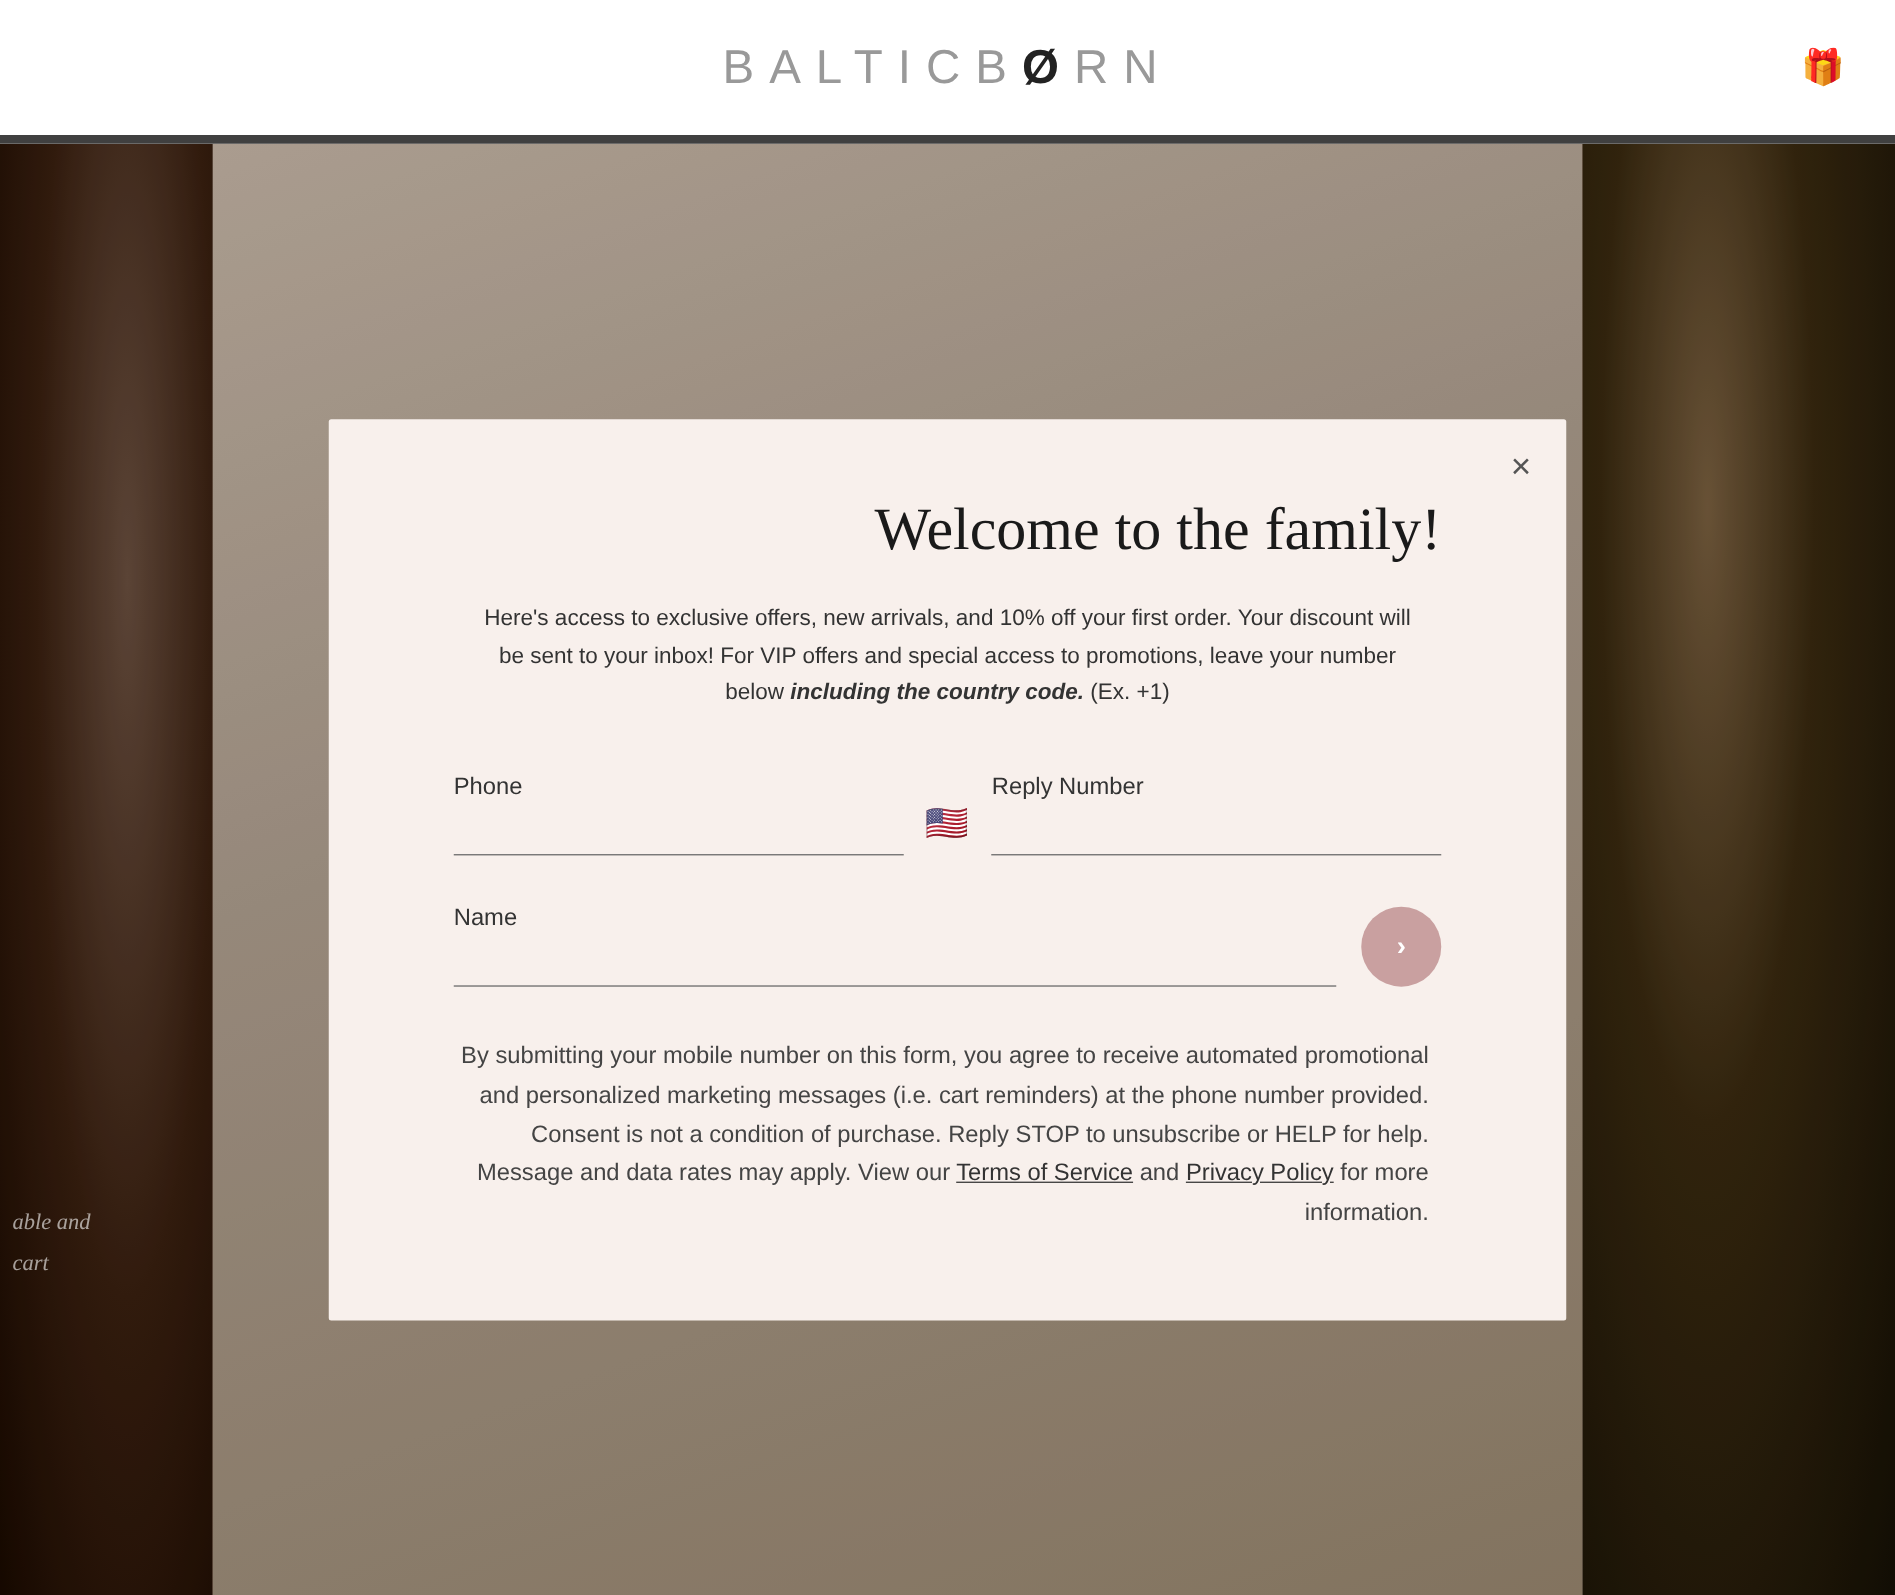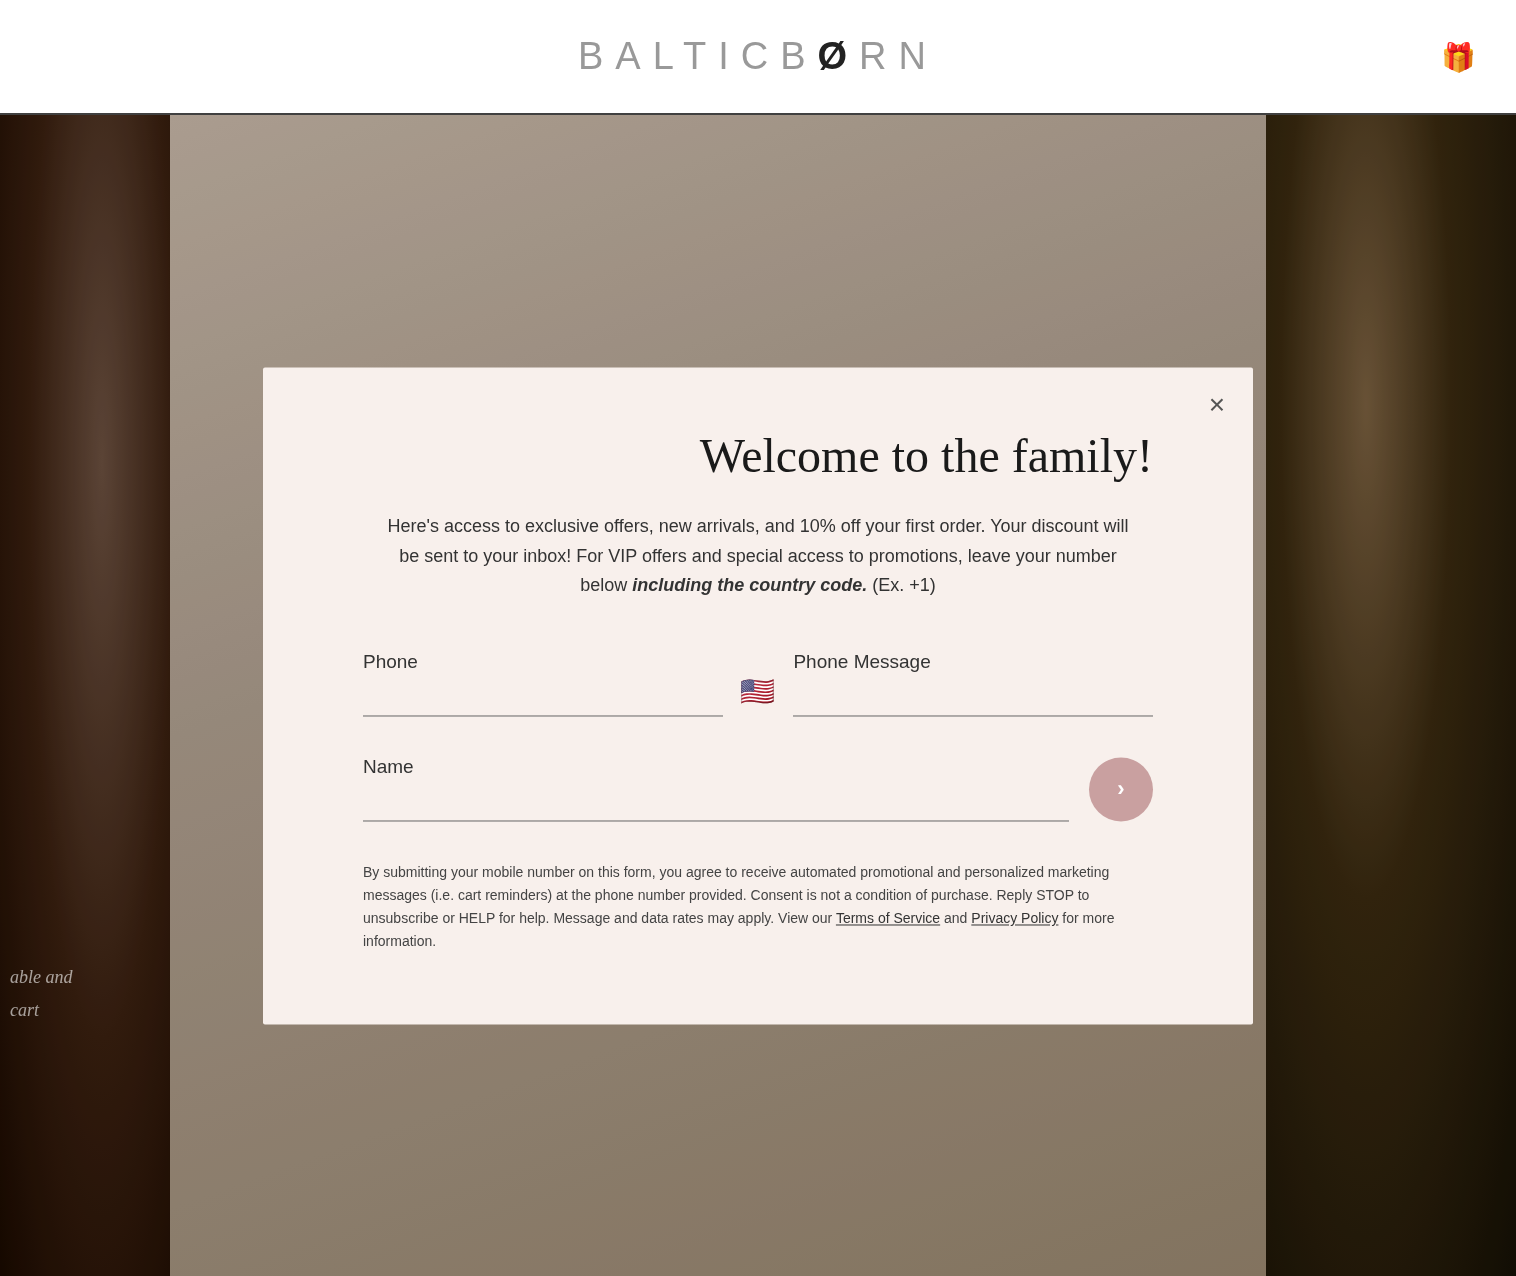--- a/index.html
+++ b/index.html
@@ -15,21 +15,21 @@
 
     
     .header {
       background: #fff;
       height: 115px;
       display: flex;
       align-items: center;
       justify-content: center;
       position: relative;
       z-index: 10;
-      border-bottom: 2px solid #404040;
+      border-bottom: 7px solid #404040;
     }
 
     .logo {
       font-family: 'Arial', sans-serif;
       font-size: 38px;
       letter-spacing: 12px;
       color: #888;
       font-weight: 300;
     }
 
@@ -200,25 +200,26 @@
       flex-shrink: 0;
     }
 
     .submit-btn-arrow {
       color: #fff;
       font-size: 22px;
       font-weight: bold;
     }
 
     .legal-text {
-      font-size: 14px;
+      font-size: 19px;
       color: #444;
       line-height: 1.65;
       font-family: Arial, sans-serif;
       max-width: 780px;
+      text-align: right;
     }
 
     .legal-link {
       color: #333;
       text-decoration: underline;
       cursor: pointer;
     }
 
     
     .person-left {
@@ -282,21 +283,21 @@
       <div class="form-field form-field-name">
         <label class="field-label">Phone</label>
         <input class="field-input" type="text" placeholder="" style="">
       </div>
 
       <div class="flag-separator">
         <span class="flag-emoji">🇺🇸</span>
       </div>
 
       <div class="form-field form-field-phone">
-        <label class="field-label">Phone Message</label>
+        <label class="field-label">Reply Number</label>
         <input class="field-input" type="tel" placeholder="" style="">
       </div>
     </div>
 
     <div class="form-row-bottom">
       <div class="form-field form-field-email">
         <label class="field-label">Name</label>
         <input class="field-input" type="email" placeholder="" style="">
       </div>
       <button class="submit-btn">

